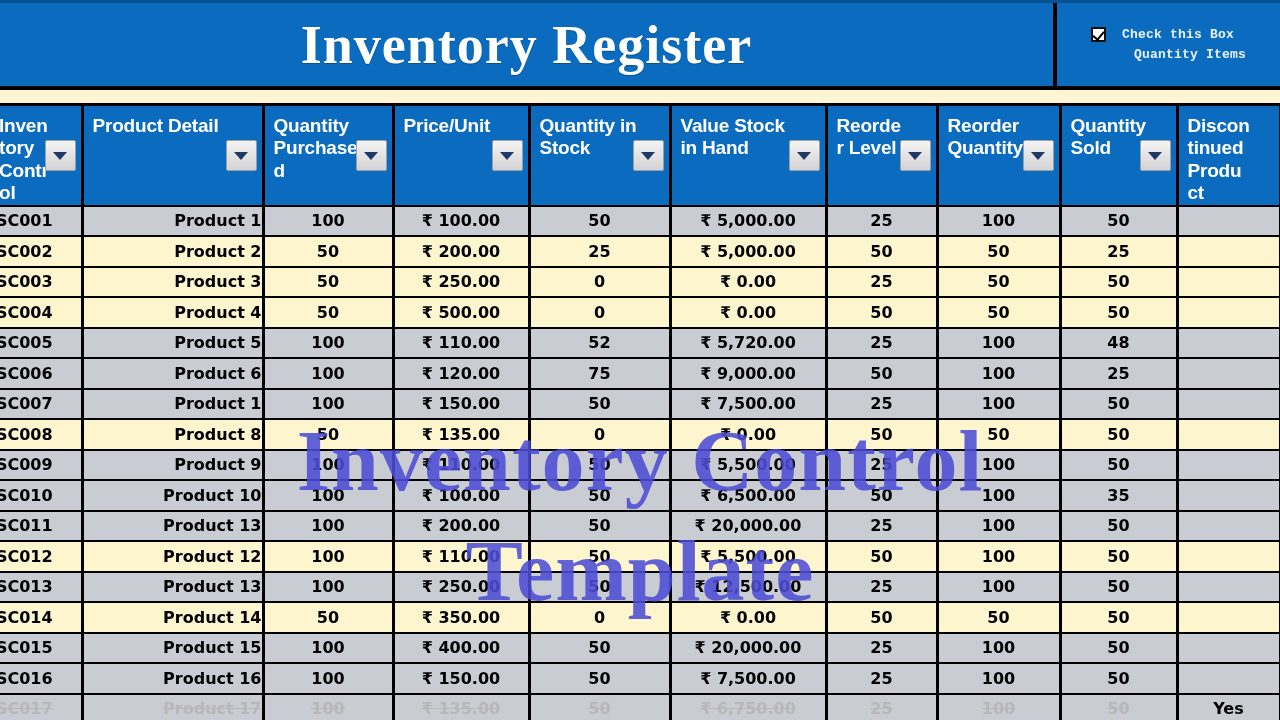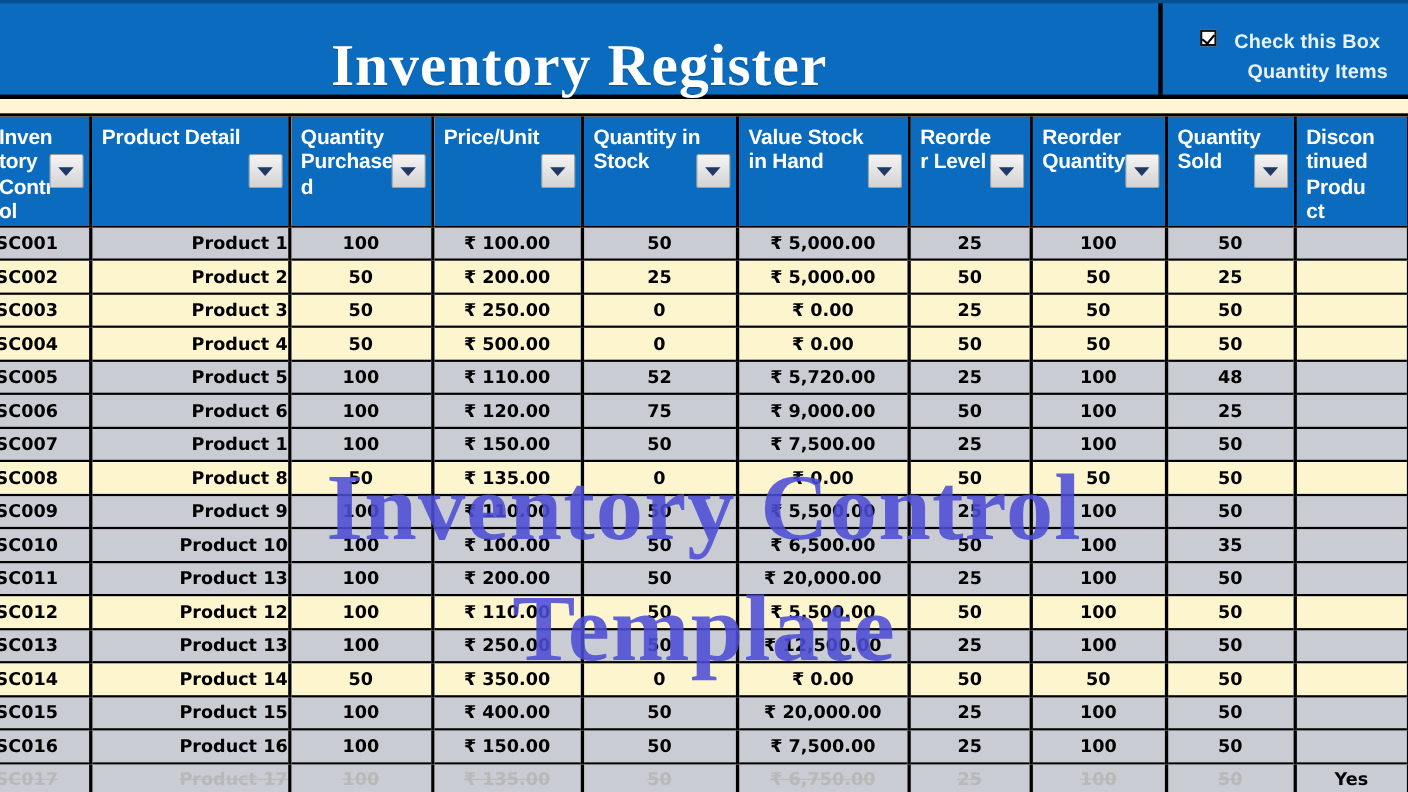--- a/index.html
+++ b/index.html
@@ -27,21 +27,21 @@
     background: #0b6cbf;
     border-top: 3px solid #06518f;
     border-bottom: 4px solid #000000;
     display: flex;
     align-items: stretch;
   }
 
   .banner-main {
     flex: 0 0 1057px;
     display: flex;
-    align-items: flex-end;
+    align-items: center;
     justify-content: center;
     border-right: 4px solid #000000;
     position: relative;
   }
 
   .banner-title {
     font-family: "Liberation Serif", "DejaVu Serif", serif;
     font-size: 54px;
     font-weight: bold;
     color: #ffffff;
@@ -75,26 +75,27 @@
     left: 2px;
     top: 0px;
     width: 5px;
     height: 9px;
     border-right: 2px solid #000;
     border-bottom: 2px solid #000;
     transform: rotate(40deg);
   }
 
   .chk-label {
-    font-size: 18px;
+    font-size: 13px;
     font-weight: bold;
     color: #e9f2fa;
     line-height: 1.5;
     white-space: nowrap;
     letter-spacing: 0.2px;
+    font-family: Liberation Mono, monospace;
   }
   .chk-label .l2 { display: block; padding-left: 12px; }
 
   
   .strip {
     height: 16px;
     background: #fdf5d4;
     border-bottom: 3px solid #000000;
   }
 

